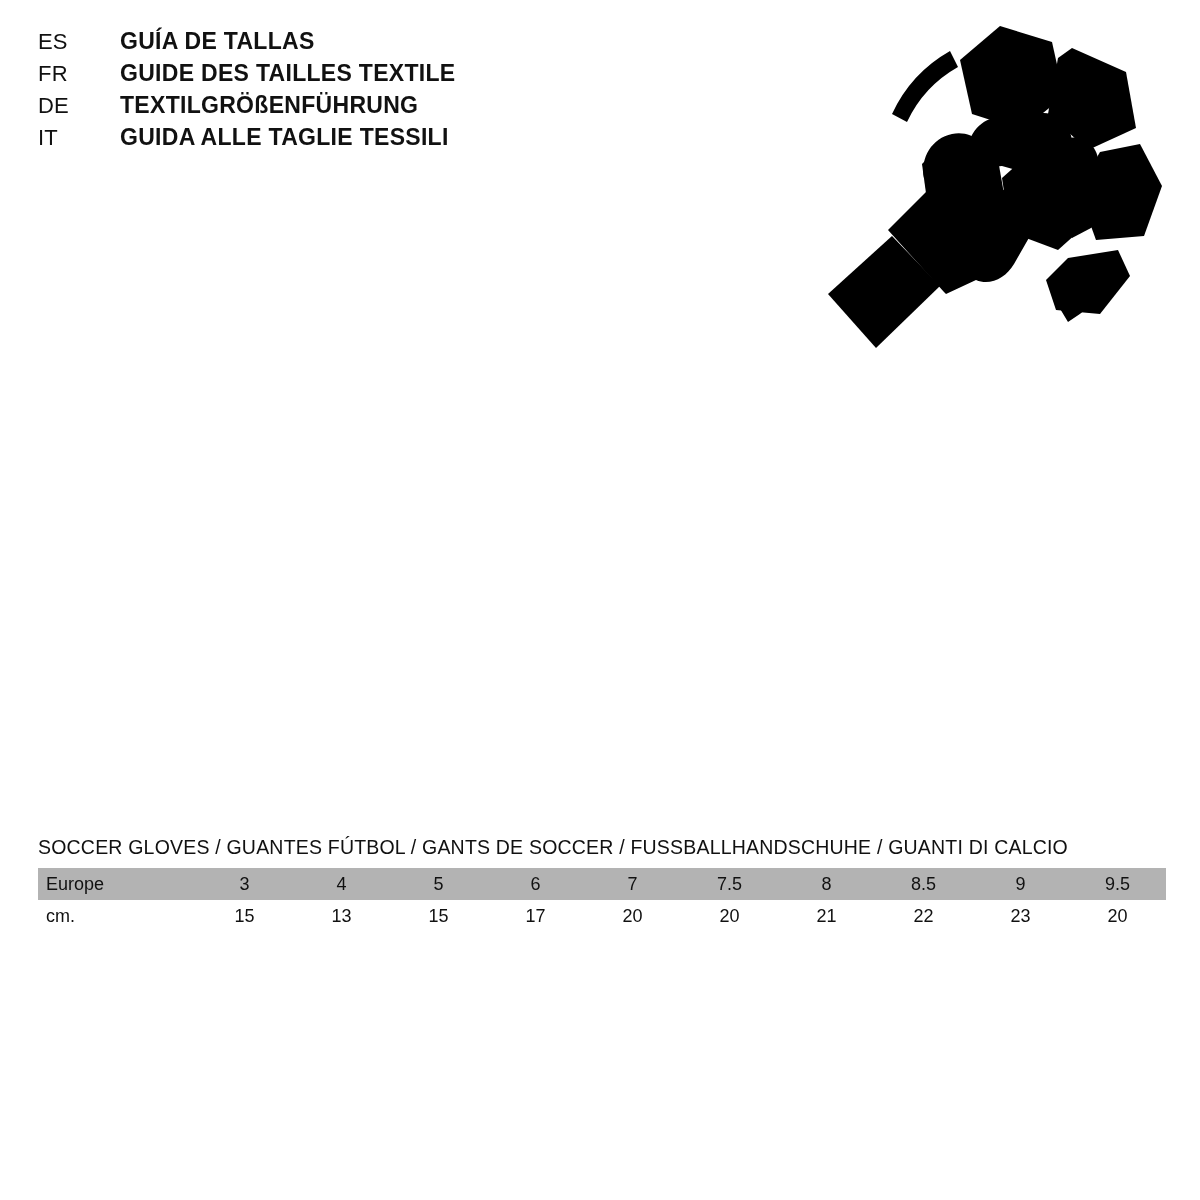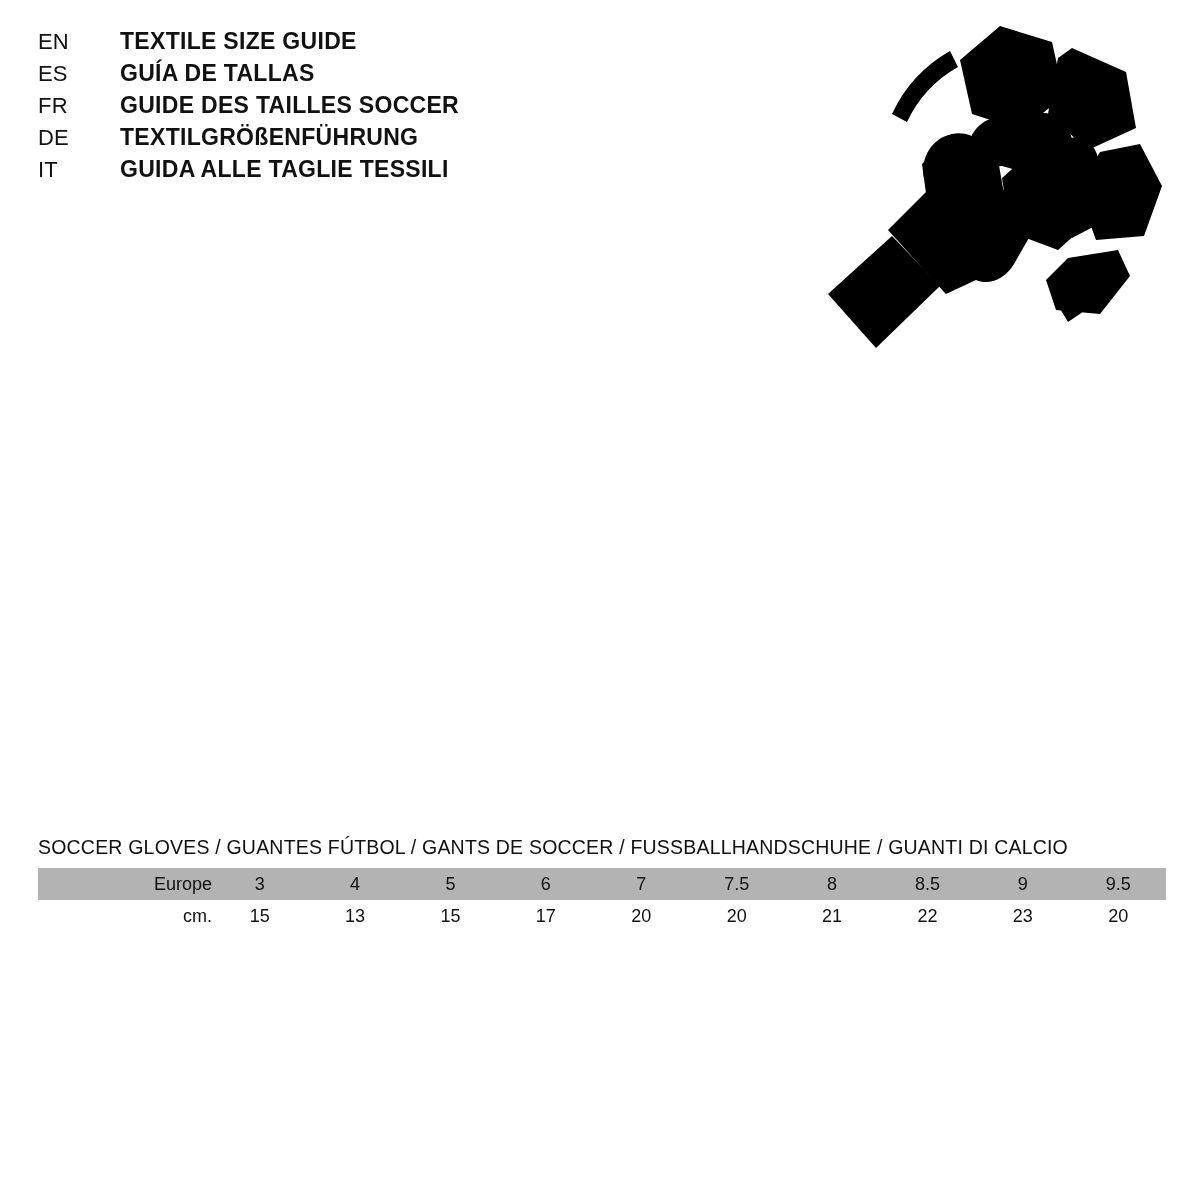--- a/index.html
+++ b/index.html
@@ -79,40 +79,36 @@
   }
   table.size-table td {
     height: 32px;
     font-size: 18px;
     color: #111111;
     text-align: center;
     padding: 0;
     vertical-align: middle;
   }
   table.size-table td.label {
-    text-align: right;
-    padding-left: 24px;
+    text-align: left;
+    padding-left: 8px;
     width: 150px;
   }
 </style>
 </head>
 <body>
 
 <div class="lang-block">
   <div class="lang-row">
-    <div class="lang-code">EN</div>
-    <div class="lang-title">TEXTILE SIZE GUIDE</div>
-  </div>
-  <div class="lang-row">
     <div class="lang-code">ES</div>
     <div class="lang-title">GUÍA DE TALLAS</div>
   </div>
   <div class="lang-row">
     <div class="lang-code">FR</div>
-    <div class="lang-title">GUIDE DES TAILLES SOCCER</div>
+    <div class="lang-title">GUIDE DES TAILLES TEXTILE</div>
   </div>
   <div class="lang-row">
     <div class="lang-code">DE</div>
     <div class="lang-title">TEXTILGRÖßENFÜHRUNG</div>
   </div>
   <div class="lang-row">
     <div class="lang-code">IT</div>
     <div class="lang-title">GUIDA ALLE TAGLIE TESSILI</div>
   </div>
 </div>

